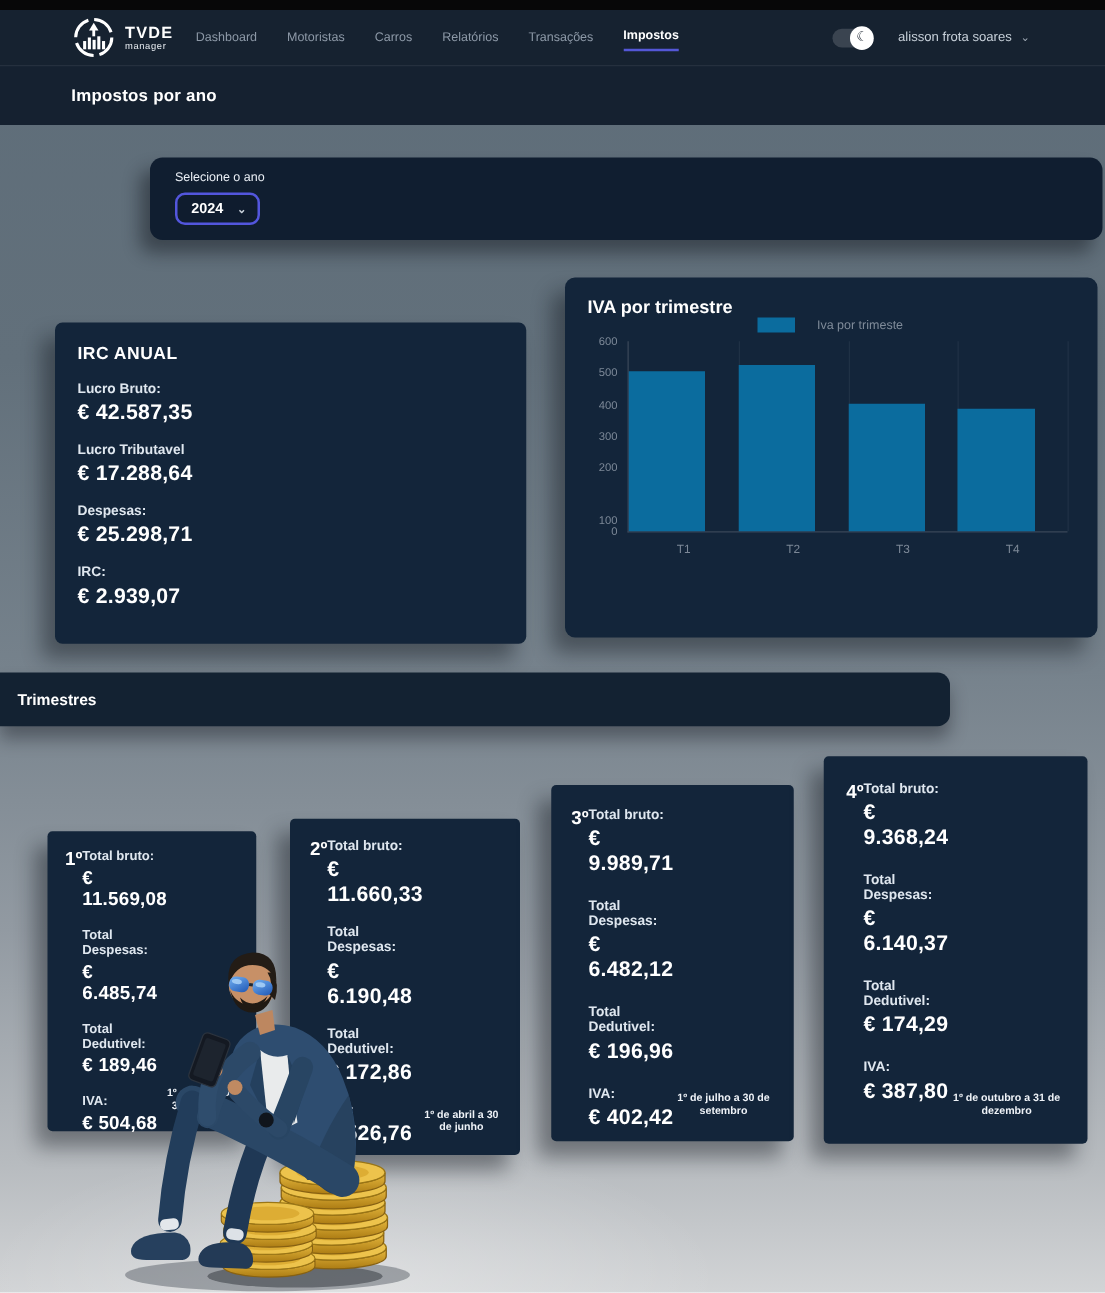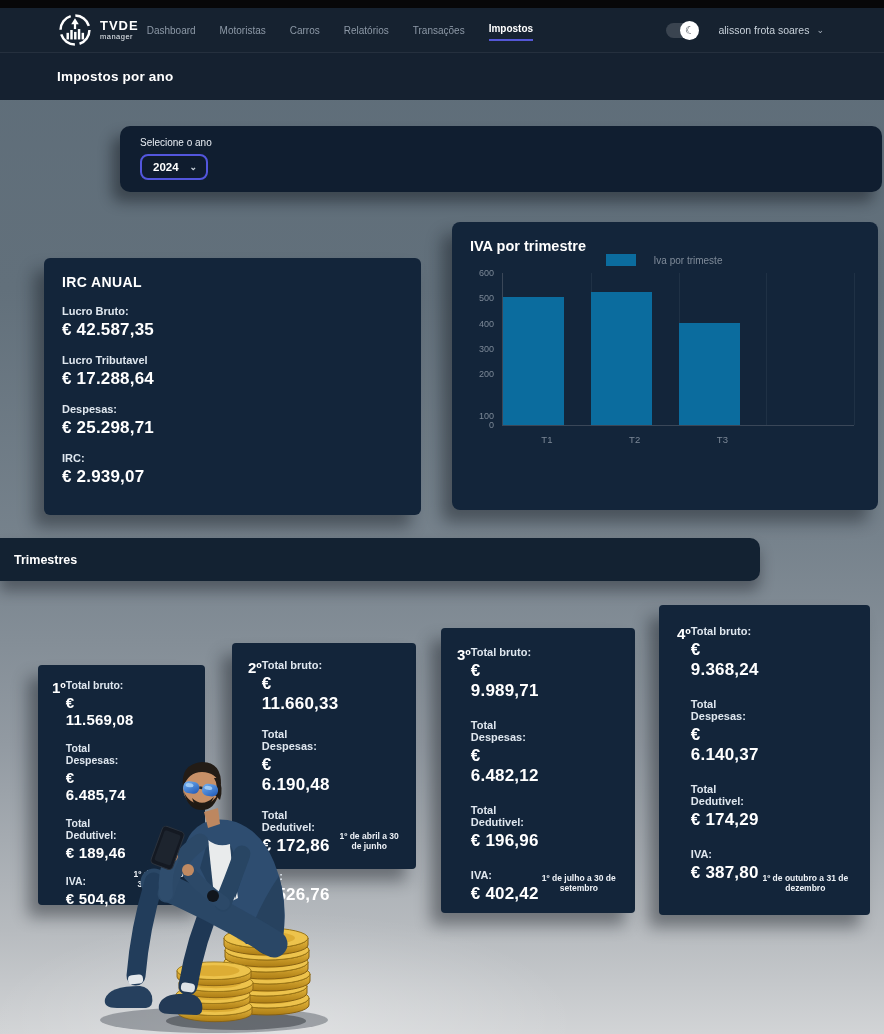--- a/index.html
+++ b/index.html
@@ -9,21 +9,21 @@
     background:
       radial-gradient(ellipse 420px 160px at 32% 99%, rgba(255,255,255,.30), rgba(255,255,255,0) 70%),
       linear-gradient(180deg,#5e6d79 0%,#62707b 28%,#76828c 52%,#929aa2 72%,#b7bbbf 90%,#d2d4d6 100%);
   }
   .top-strip{height:8px;background:#070708}
   
   .nav{height:44px;background:#162230;display:flex;align-items:center;padding:0 60px 0 58px;box-sizing:border-box}
   .brand{display:flex;align-items:center;gap:8px}
   .brand-name{color:#fff;font-size:13px;font-weight:bold;letter-spacing:1px;line-height:13px}
   .brand-sub{color:#e8edf2;font-size:7.5px;letter-spacing:.5px;line-height:9px}
-  .nav-items{display:flex;gap:24px;margin-left:8px;align-items:center}
+  .nav-items{display:flex;gap:24px;margin-left:18px;align-items:center}
   .nav-item{font-size:10px;color:#8d99a7;cursor:pointer;padding:4px 0 3px}
   .nav-item.active{color:#fff;font-weight:bold;border-bottom:2px solid #5457d6;padding-bottom:5px}
   .nav-right{margin-left:auto;display:flex;align-items:center;gap:22px}
   .toggle{width:30px;height:15px;border-radius:9px;background:#3a4450;position:relative;cursor:pointer}
   .knob{position:absolute;right:-3px;top:-2px;width:19px;height:19px;border-radius:50%;background:#fff;
         display:flex;align-items:center;justify-content:center;font-size:11px;color:#19222e;line-height:1}
   .user{display:flex;align-items:center;gap:7px;cursor:pointer}
   .user-name{font-size:10.5px;color:#c7d0d9}
   .chev{font-size:9px;color:#a7b1bc;line-height:1}
   
@@ -63,21 +63,21 @@
   .bar{width:70%}
   .x-label{position:absolute;bottom:-20px;left:0;right:0;text-align:center;font-size:9.5px;color:#7c8897}
   
   .section-bar{position:absolute;left:0;top:438px;width:760px;height:43px;background:#132232;
                border-radius:0 10px 10px 0;box-shadow:0 10px 14px rgba(15,19,26,.38);
                display:flex;align-items:center;padding-left:14px;box-sizing:border-box;z-index:1}
   .section-title{font-size:12.5px;font-weight:bold;color:#fff}
   
   .qcard{display:flex;border-radius:4px}
   .q1{left:38px;top:565px;width:167px;height:240px;padding:14px}
-  .q2{left:232px;top:543px;width:184px;height:226px;padding:16px}
+  .q2{left:232px;top:555px;width:184px;height:269px;padding:16px}
   .q3{left:441px;top:528px;width:194px;height:285px;padding:18px 16px}
   .q4{left:659px;top:505px;width:211px;height:310px;padding:20px 18px}
   .q-title{font-size:15px;font-weight:bold;margin-bottom:12px}
   .qcard .field{margin-bottom:14px}
   .q3 .field,.q4 .field{margin-bottom:18px}
   .q1 .f-label{font-size:10.5px}
   .q1 .f-value{font-size:15px}
   .q-period{margin-top:auto;text-align:center;font-size:8.5px;font-weight:bold;color:#eef2f7;padding-bottom:2px}
   
   .man{position:absolute;left:96px;top:648px;width:236px;height:286px;z-index:5;pointer-events:none}
@@ -184,20 +184,24 @@
             <div class="bar" style="height: 84.1133%; background: rgb(11, 108, 158);"></div>
             <span class="x-label">T1</span>
           </div>
           <div class="bar-col" style="left: 25%; width: 25%;">
             <div class="bar" style="height: 87.7933%; background: rgb(11, 108, 158);"></div>
             <span class="x-label">T2</span>
           </div>
           <div class="bar-col" style="left: 50%; width: 25%;">
             <div class="bar" style="height: 67.07%; background: rgb(11, 108, 158);"></div>
             <span class="x-label">T3</span>
+          </div>
+          <div class="bar-col" style="left: 75%; width: 25%;">
+            <div class="bar" style="height: 64.6333%; background: rgb(11, 108, 158);"></div>
+            <span class="x-label">T4</span>
           </div>
         </div>
     </div>
   </div>
 
   <div class="section-bar">
     <span class="section-title">Trimestres</span>
   </div>
 
   <div class="card qcard q1">

